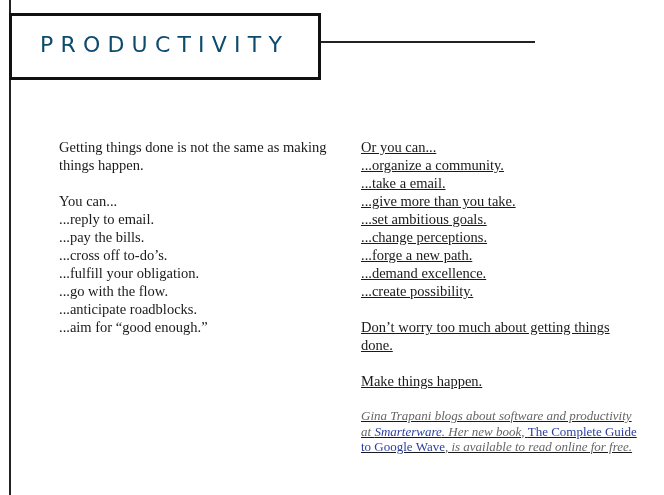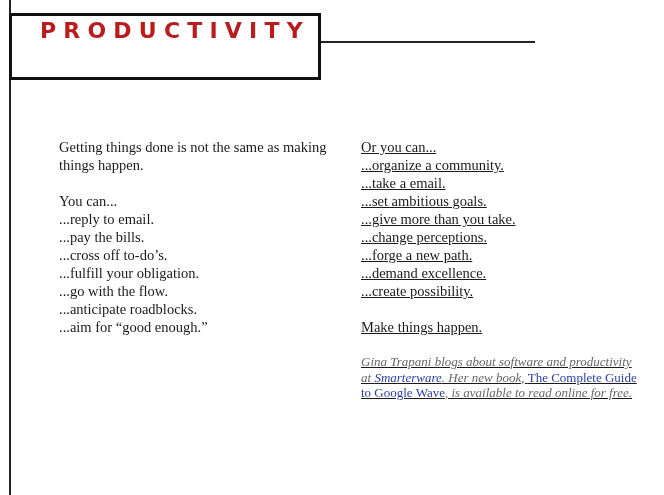--- a/index.html
+++ b/index.html
@@ -29,26 +29,26 @@
       top: 13px;
       width: 306px;
       height: 61px;
       border: 3px solid #111111;
       background: #ffffff;
       box-sizing: content-box;
     }
     .title-text {
       position: absolute;
       left: 28px;
-      top: 2px;
+      top: 16px;
       font-family: "DejaVu Sans", "Liberation Sans", sans-serif;
-      font-weight: bold;
+      font-weight: normal;
       font-size: 22px;
       letter-spacing: 7.2px;
-      color: #b91c1c;
+      color: #0c4a6e;
       line-height: 26px;
       white-space: nowrap;
     }
     .hline {
       position: absolute;
       left: 321px;
       top: 41px;
       width: 214px;
       height: 2px;
       background: #222222;
@@ -105,22 +105,23 @@
     <span class="line">...anticipate roadblocks.</span>
     <span class="line">...aim for “good enough.”</span>
   </p>
 </div>
 
 <div class="col col-right">
   <p>
     <span class="line">Or you can...</span>
     <span class="line">...organize a community.</span>
     <span class="line">...take a email.</span>
+    <span class="line">...give more than you take.</span>
     <span class="line">...set ambitious goals.</span>
-    <span class="line">...give more than you take.</span>
     <span class="line">...change perceptions.</span>
     <span class="line">...forge a new path.</span>
     <span class="line">...demand excellence.</span>
     <span class="line">...create possibility.</span>
   </p>
+  <p>Don’t worry too much about getting things done.</p>
   <p>Make things happen.</p>
   <p class="credit"><span>Gina Trapani blogs about software and productivity at </span><a href="#">Smarterware</a><span>. Her new book, </span><a href="#" class="upright">The Complete Guide to Google Wave</a><span>, is available to read online for free.</span></p>
 </div>
 
 </body></html>

